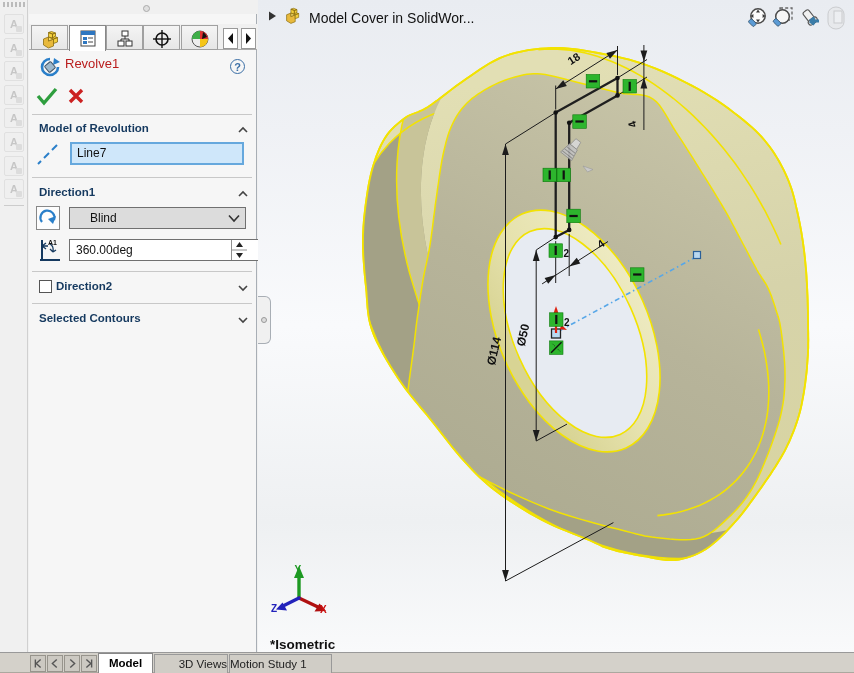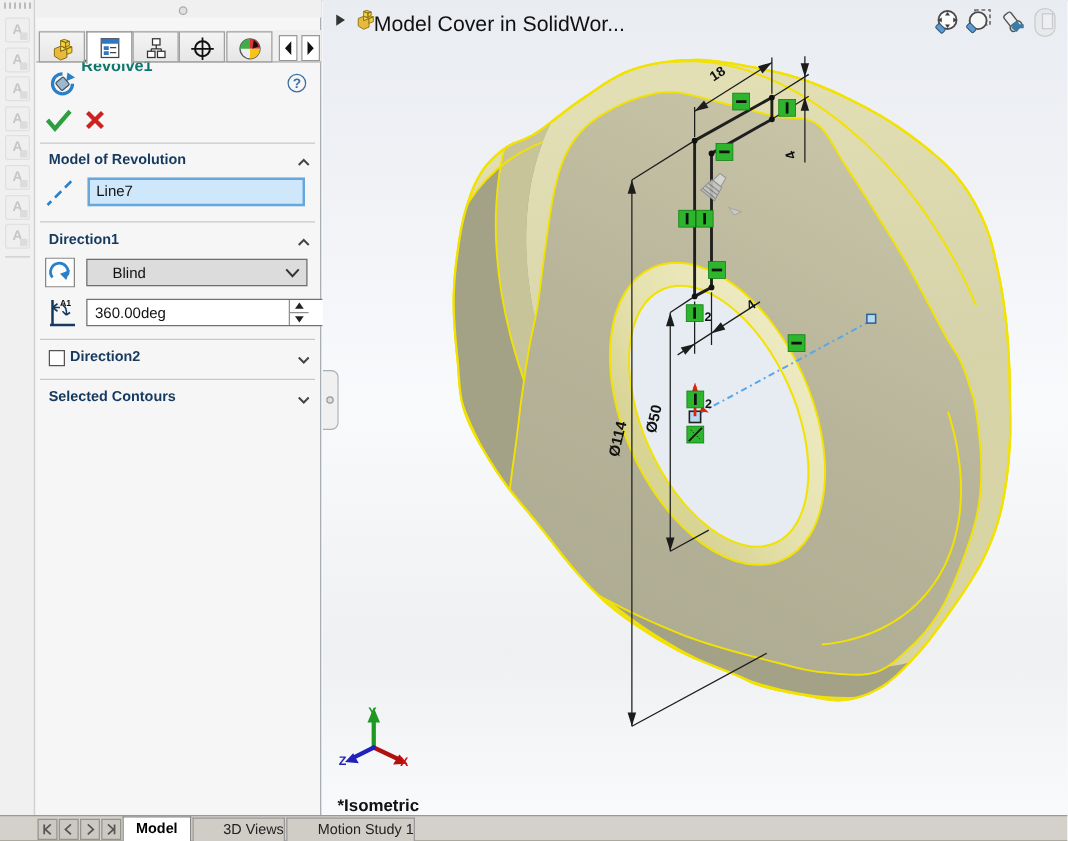--- a/index.html
+++ b/index.html
@@ -71,21 +71,21 @@
       </svg></div>
     <div style="position:absolute;left:212px;top:28px;width:15px;height:21px;background:#fff;border:1px solid #999;text-align:center"><svg width="9" height="19">
         <path d="M2 4 L7 9.5 L2 15 Z" fill="#111"></path>
       </svg></div>
 
  <svg class="abs" style="left:11px;top:57px" width="20" height="20" viewBox="0 0 20 20">
 <path d="M10 2 A8 8 0 1 0 18 10" fill="none" stroke="#2a7fc9" stroke-width="2.6"></path>
 <path d="M14 1 L20 5 L13 8 Z" fill="#2a7fc9"></path>
 <rect x="6" y="6" width="8" height="8" rx="1" fill="#9db8cc" stroke="#456" transform="rotate(-40 10 10)"></rect>
 </svg>
- <div style="position:absolute;left:36px;top:45px;font-size:13px;font-weight:bold;color:#0f766e">Revolve1</div>
+ <div style="position:absolute;left:36px;top:56px;font-size:13px;font-weight:normal;color:#b91c1c">Revolve1</div>
  <div style="position:absolute;left:201px;top:59px;width:15px;height:15px;border:1.6px solid #3a6ea5;border-radius:50%;color:#3a6ea5;font-size:11px;font-weight:bold;text-align:center;line-height:15px">?</div>
  <svg class="abs" style="left:7px;top:86px" width="60" height="20">
   <path d="M2 10 L8 17 L20 3" stroke="#2e9e3e" stroke-width="3.4" fill="none"></path>
   <path d="M34 4 L46 16 M46 4 L34 16" stroke="#cc2222" stroke-width="3.4" fill="none"></path>
  </svg>
  <div class="sep" style="top:114px"></div>
  <div class="hdr" style="top:122px">Model of Revolution</div>
  <svg class="chev" style="top:124px" viewBox="0 0 12 12">
       <path d="M2 8 L6 4 L10 8" stroke="#444" stroke-width="1.6" fill="none"></path>
     </svg>
@@ -324,21 +324,21 @@
 
  <svg class="abs" style="left:8px;top:10px" width="14" height="12">
       <path d="M3 1.5 L10 6 L3 10.5 Z" fill="#333"></path>
     </svg>
  <svg class="abs" style="left:26px;top:7px" width="19" height="19" viewBox="0 0 22 22">
 <path d="M3 9 L8 7 L8 11 L13 9 L13 17 L8 19 L3 16 Z" fill="#e8b93c" stroke="#8a6d10" stroke-width="0.8"></path>
 <path d="M8 7 L12 8 L13 9 L8 11 Z" fill="#f7df71" stroke="#8a6d10" stroke-width="0.8"></path>
 <path d="M13 9 L17 7.5 L17 12 L13 13.5 Z M13 9 L10 8 L14 6.5 L17 7.5 Z" fill="#f3d03e" stroke="#8a6d10" stroke-width="0.8"></path>
 <path d="M8 2.5 L12 4 L12 8 L8 7 Z M8 2.5 L11 1.5 L15 3 L12 4 Z M12 4 L15 3 L15 6 L12 8 Z" fill="#f3d03e" stroke="#8a6d10" stroke-width="0.8"></path>
 </svg>
- <div style="position:absolute;left:41px;top:10px;font-size:17px;color:#111">Model Cover in SolidWor...</div>
+ <div style="position:absolute;left:51px;top:10px;font-size:14px;color:#111">Model Cover in SolidWor...</div>
  <svg class="abs" style="left:488px;top:6px" width="104" height="24" viewBox="0 0 104 24">
 <g>
         <circle cx="12" cy="10" r="7.2" fill="#fbfbfb" stroke="#4a4a4a" stroke-width="1.5"></circle>
 <path d="M12 3.6 l-2 2.8 h4 Z M12 16.4 l-2 -2.8 h4 Z M4.6 10 l2.8 -2 v4 Z M19.4 10 l-2.8 -2 v4 Z" fill="#3a3a3a"></path>
 <rect x="3" y="14" width="7.5" height="4.5" rx="1.2" transform="rotate(45 6 16)" fill="#5b9bd5" stroke="#33536e" stroke-width="0.8"></rect>
       </g>
 <g transform="translate(26 0)">
         <rect x="8" y="2" width="12" height="12" fill="none" stroke="#666" stroke-dasharray="3 2.2" stroke-width="1.3"></rect>
 <circle cx="10.5" cy="10.5" r="6.8" fill="#f6f6f6" stroke="#4a4a4a" stroke-width="1.5"></circle>
 <rect x="1.5" y="14" width="7.5" height="4.5" rx="1.2" transform="rotate(45 5 16)" fill="#5b9bd5" stroke="#33536e" stroke-width="0.8"></rect>
@@ -366,13 +366,13 @@
         <path d="M10 4 L5 8.5 L10 13" stroke="#555" stroke-width="1.6" fill="none"></path>
       </svg></div>
     <div style="position:absolute;left:64px;top:2px;width:16px;height:17px;background:#ccc9c2;border:1px solid #97948c"><svg width="14" height="15" viewBox="0 0 16 17">
         <path d="M6 4 L11 8.5 L6 13" stroke="#555" stroke-width="1.6" fill="none"></path>
       </svg></div>
     <div style="position:absolute;left:81px;top:2px;width:16px;height:17px;background:#ccc9c2;border:1px solid #97948c"><svg width="14" height="15" viewBox="0 0 16 17">
         <path d="M5 4 L10 8.5 L5 13 M11 4 L11 13" stroke="#555" stroke-width="1.6" fill="none"></path>
       </svg></div>
  <div style="position:absolute;left:98px;top:0px;width:55px;height:20px;background:#fff;border:1px solid #888;border-bottom:none;text-align:center;font-size:11.5px;font-weight:bold;line-height:19px">Model</div>
  <div style="position:absolute;left:154px;top:1px;width:74px;height:19px;background:#d0cdc6;border:1px solid #999;border-bottom:none;text-align:right;font-size:11.5px;line-height:18px;color:#222">3D Views</div>
- <div style="position:absolute;left:229px;top:1px;width:103px;height:19px;background:#d0cdc6;border:1px solid #999;border-bottom:none;text-align:right;font-size:11.5px;line-height:18px;color:#222">Motion Study 1</div>
+ <div style="position:absolute;left:229px;top:1px;width:103px;height:19px;background:#d0cdc6;border:1px solid #999;border-bottom:none;text-align:left;font-size:11.5px;line-height:18px;color:#222">Motion Study 1</div>
 </div>
 </body></html>

